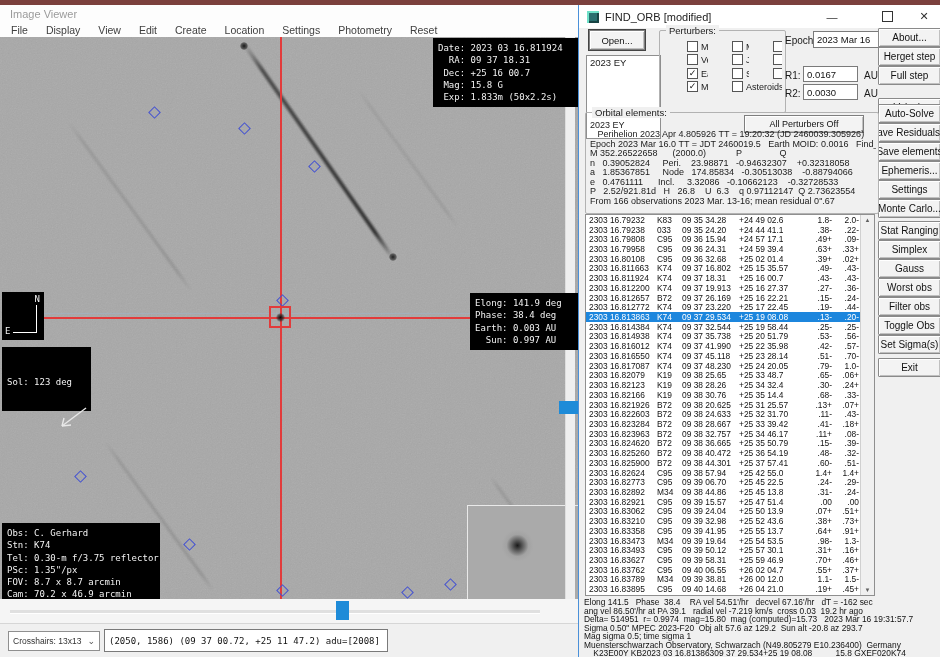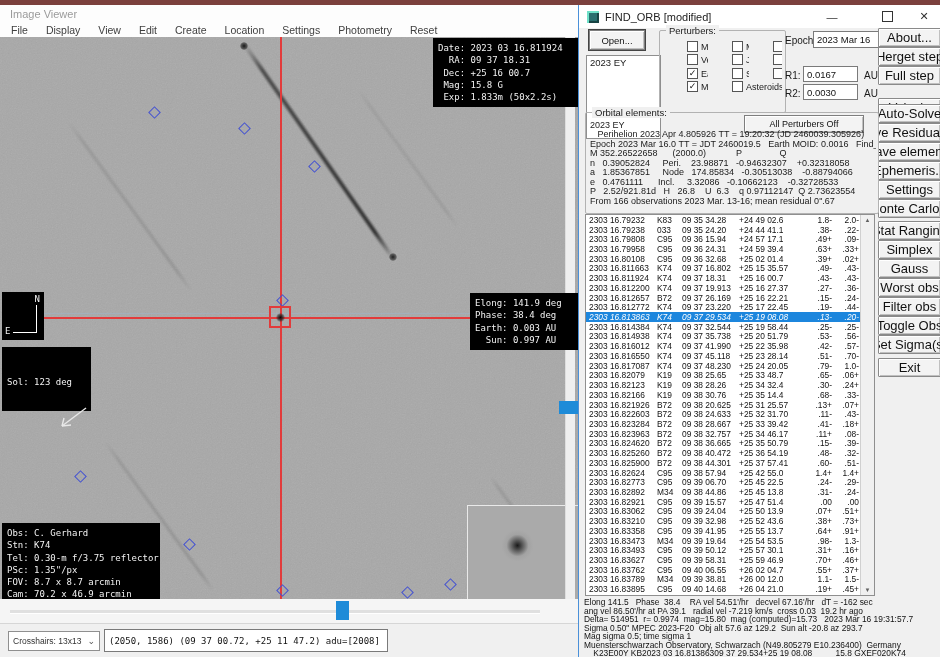--- a/index.html
+++ b/index.html
@@ -59,21 +59,21 @@
       border-left:1px solid #4a90d9;box-sizing:border-box;font-size:10px;color:#1a1a1a;}
   #fo-title{height:23px;background:#fff;display:flex;align-items:center;position:relative;}
   #fo-title .appicon{width:12px;height:12px;margin:0 6px 0 8px;background:#2a6f6f;
       box-shadow:inset 2px 2px 0 #6fe0c8, inset -2px -2px 0 #184444;}
   #fo-title .t{font-size:11px;color:#222;}
   .winbtn{position:absolute;top:0;width:30px;height:23px;display:flex;align-items:center;justify-content:center;
           color:#333;font-size:11px;}
   .maxbox{width:9px;height:9px;border:1px solid #333;display:inline-block;}
   .fbtn{position:absolute;left:299px;width:61px;height:17px;background:#f3f3f3;border:1px solid #8a8a8a;
         box-shadow:inset 1px 1px 0 #ffffff, inset -1px -1px 0 #c0c0c0;border-radius:1px;
-        font-size:13px;display:flex;align-items:center;justify-content:center;white-space:nowrap;overflow:hidden;color:#111;}
+        font-size:10px;display:flex;align-items:center;justify-content:center;white-space:nowrap;overflow:hidden;color:#111;}
   .pushbtn{background:#f3f3f3;border:1px solid #7e7e7e;box-shadow:inset 1px 1px 0 #fff, inset -1px -1px 0 #c0c0c0;
         display:flex;align-items:center;justify-content:center;color:#111;}
   #fo-open{position:absolute;left:10px;top:25px;width:54px;height:18px;font-size:9.5px;outline:1px solid #444;}
   #fo-objlist{position:absolute;left:7px;top:50px;width:67px;height:80px;background:#fff;border:1px solid #8f8f8f;
         font-size:9.5px;padding:1px 3px;}
   .group{position:absolute;border:1px solid #b2b2b2;border-radius:2px;}
   .group .glabel{position:absolute;top:-6px;left:6px;background:#f0f0f0;padding:0 3px;font-size:9.5px;}
   #grp-pert{left:80px;top:25px;width:125px;height:81px;}
   #pert-grid{position:absolute;left:3px;top:7px;width:119px;display:grid;
         grid-template-columns:45px 41px 33px;grid-auto-rows:13.5px;font-size:9px;}
@@ -86,21 +86,21 @@
   .tfield{position:absolute;background:#fff;border:1px solid #7a7a7a;font-size:9.5px;color:#111;padding:0 3px;box-sizing:border-box;}
   #f-epoch{left:234px;top:26px;width:66px;height:17px;}
   #lbl-r1{position:absolute;left:206px;top:65px;}  #f-r1{left:224px;top:61px;width:55px;height:16px;}
   #lbl-r2{position:absolute;left:206px;top:83px;}  #f-r2{left:224px;top:79px;width:55px;height:16px;}
   #au1{position:absolute;left:285px;top:65px;} #au2{position:absolute;left:285px;top:83px;}
   #grp-orb{left:6px;top:107px;width:292px;height:100px;}
   #orb-lines{position:absolute;left:4px;top:8px;right:2px;font-size:9px;line-height:9.45px;white-space:pre;overflow:hidden;}
   #obslist{position:absolute;left:6px;top:209px;width:290px;height:382px;background:#fff;border:1px solid #8f8f8f;
         box-sizing:border-box;overflow:hidden;}
   .orow{display:flex;height:9.72px;align-items:center;font-size:8.4px;color:#111;padding-left:3px;}
-  .orow.sel{background:#1c86dd;color:#fff;font-style:italic;}
+  .orow.sel{background:#1c86dd;color:#fff;}
   .orow .c0{width:68px;} .orow .c1{width:25px;} .orow .c2{width:57px;} .orow .c3{width:70px;}
   .orow .c4{width:23px;text-align:right;} .orow .c5{width:27px;text-align:right;}
   #obs-sb{position:absolute;right:0;top:0;width:14px;height:100%;background:#f0f0f0;border-left:1px solid #d0d0d0;
         display:flex;flex-direction:column;justify-content:space-between;align-items:center;
         font-size:6px;color:#606060;padding:2px 0;box-sizing:border-box;}
   #fo-status{position:absolute;left:5px;top:593px;width:354px;font-size:8.4px;line-height:8.5px;white-space:pre;color:#111;overflow:hidden;}
   .ln{white-space:pre;}
 </style>
 </head>
 <body>

